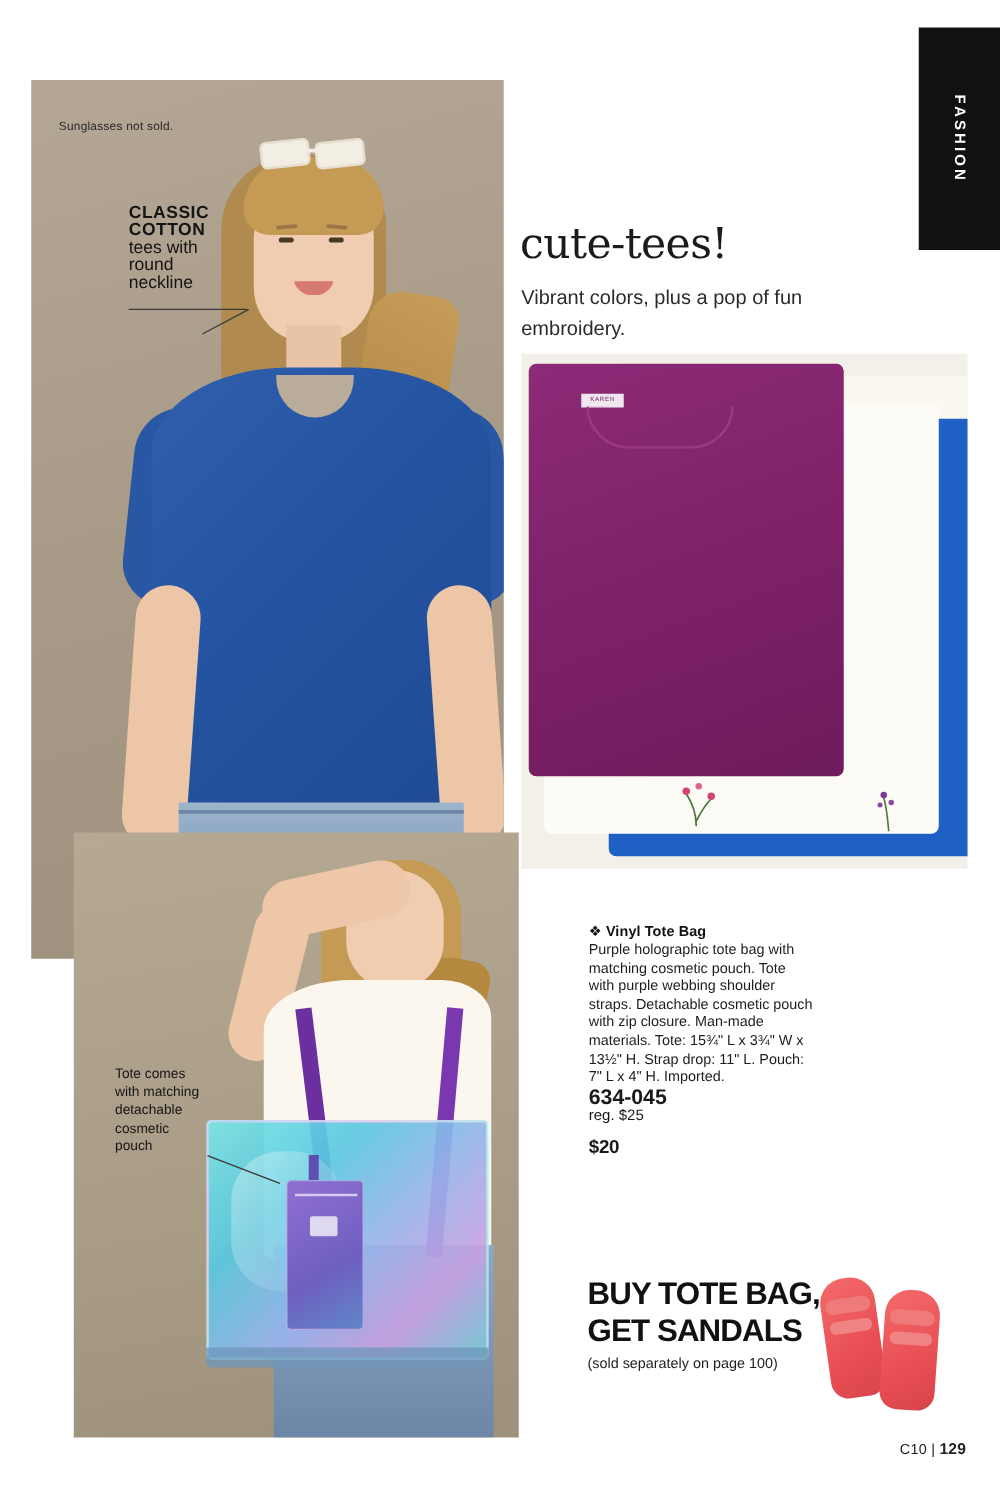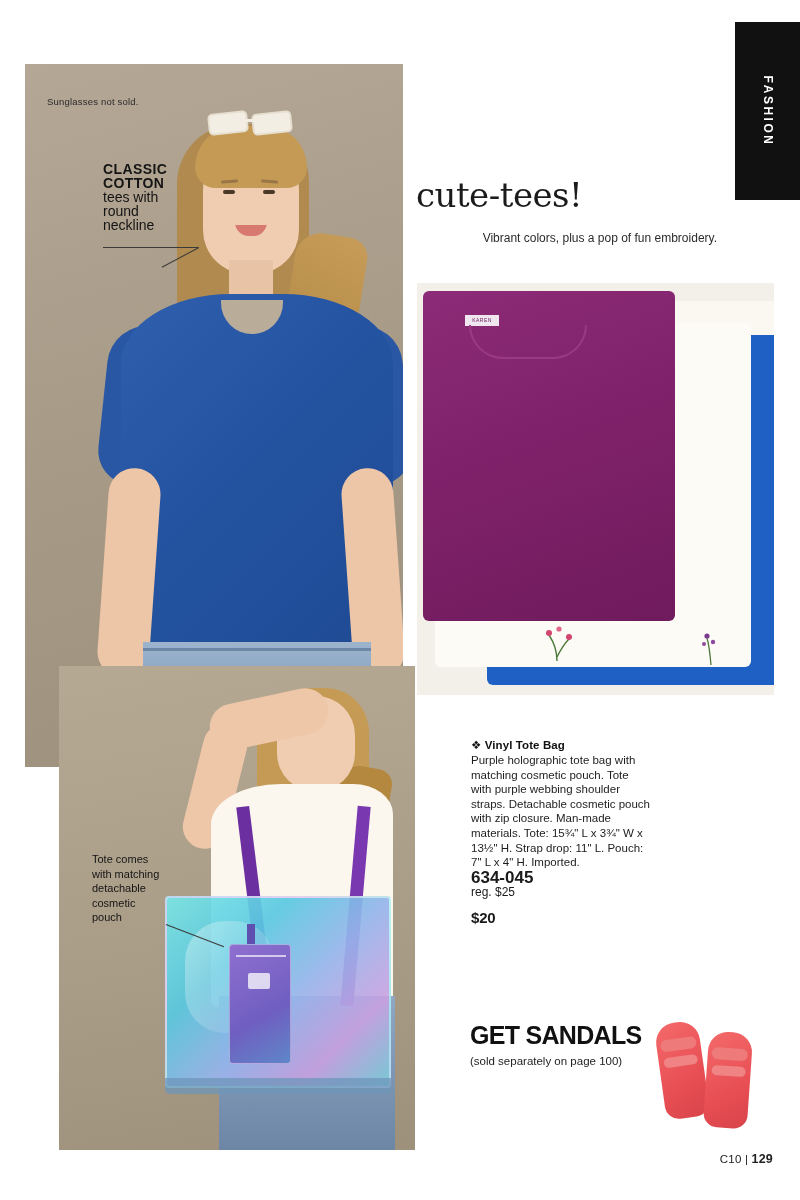--- a/index.html
+++ b/index.html
@@ -233,24 +233,23 @@
     font-family: "DejaVu Serif", serif;
     font-size: 34px;
     letter-spacing: -.5px;
     color: #1b1b1b;
   }
   .subhead {
     position: absolute;
     left: 417px;
     top: 226px;
     width: 300px;
-    font-size: 12px;
+    font-size: 16px;
     line-height: 25px;
     color: #2b2b2b;
-    text-align: right;
   }
 
   
   .photo-folded {
     position: absolute;
     left: 417px;
     top: 283px;
     width: 357px;
     height: 412px;
     background: #f3efe9;
@@ -680,20 +679,21 @@
     <span class="flower">❖</span>
     <span>Vinyl Tote Bag</span>
   </div>
   <div class="product-desc">Purple holographic tote bag with matching cosmetic pouch. Tote with purple webbing shoulder straps. Detachable cosmetic pouch with zip closure. Man-made materials. Tote: 15¾" L x 3¾" W x 13½" H. Strap drop: 11" L. Pouch: 7" L x 4" H. Imported.</div>
   <div class="product-sku">634-045</div>
   <div class="product-reg">reg. $25</div>
   <div class="product-price">$20</div>
 </div>
 
 <div class="promo">
+  <div class="promo-line">BUY TOTE BAG,</div>
   <div class="promo-line">GET SANDALS</div>
   <div class="promo-note">(sold separately on page 100)</div>
 </div>
 
 <div class="sandals">
   <div class="sandal back">
     <span class="band"></span>
       <span class="band2"></span>
   </div>
   <div class="sandal front">

